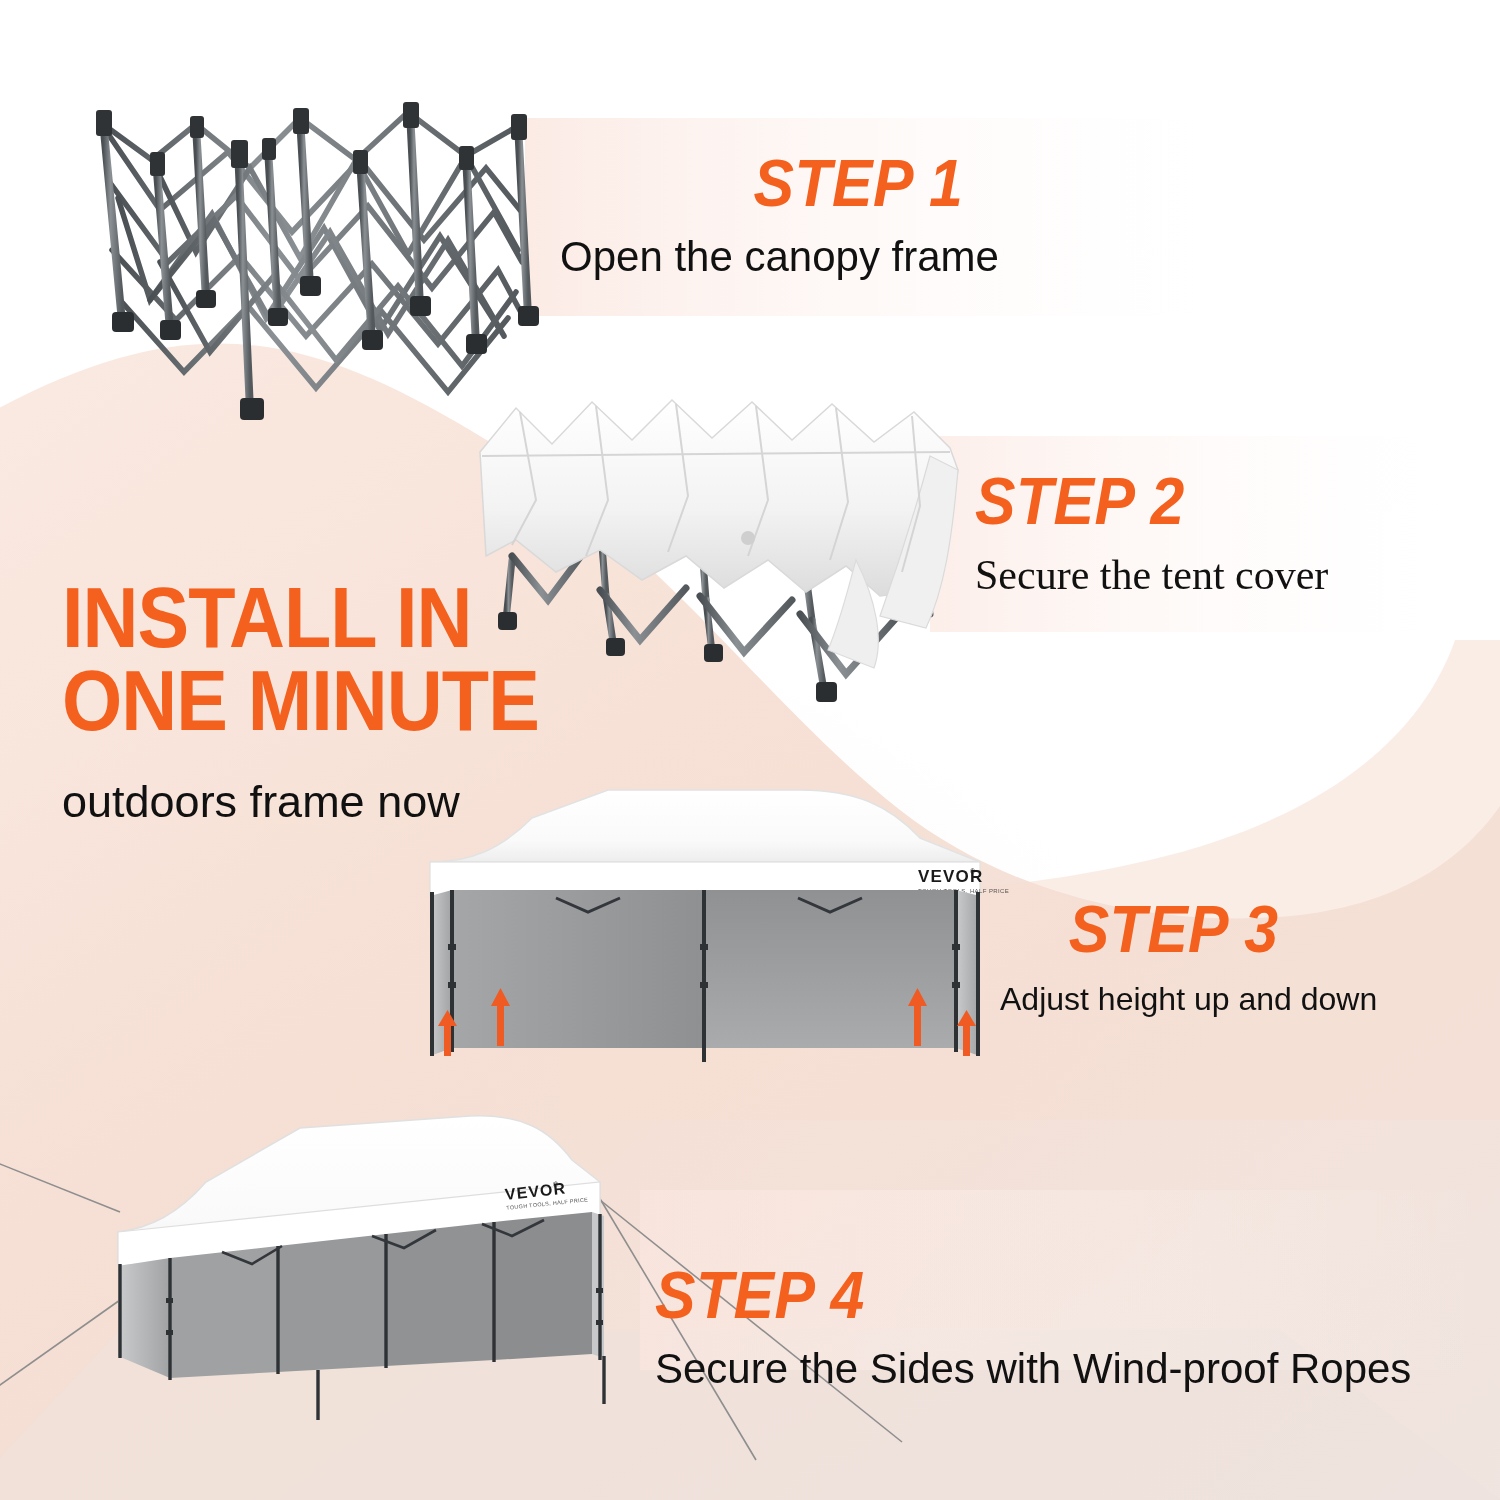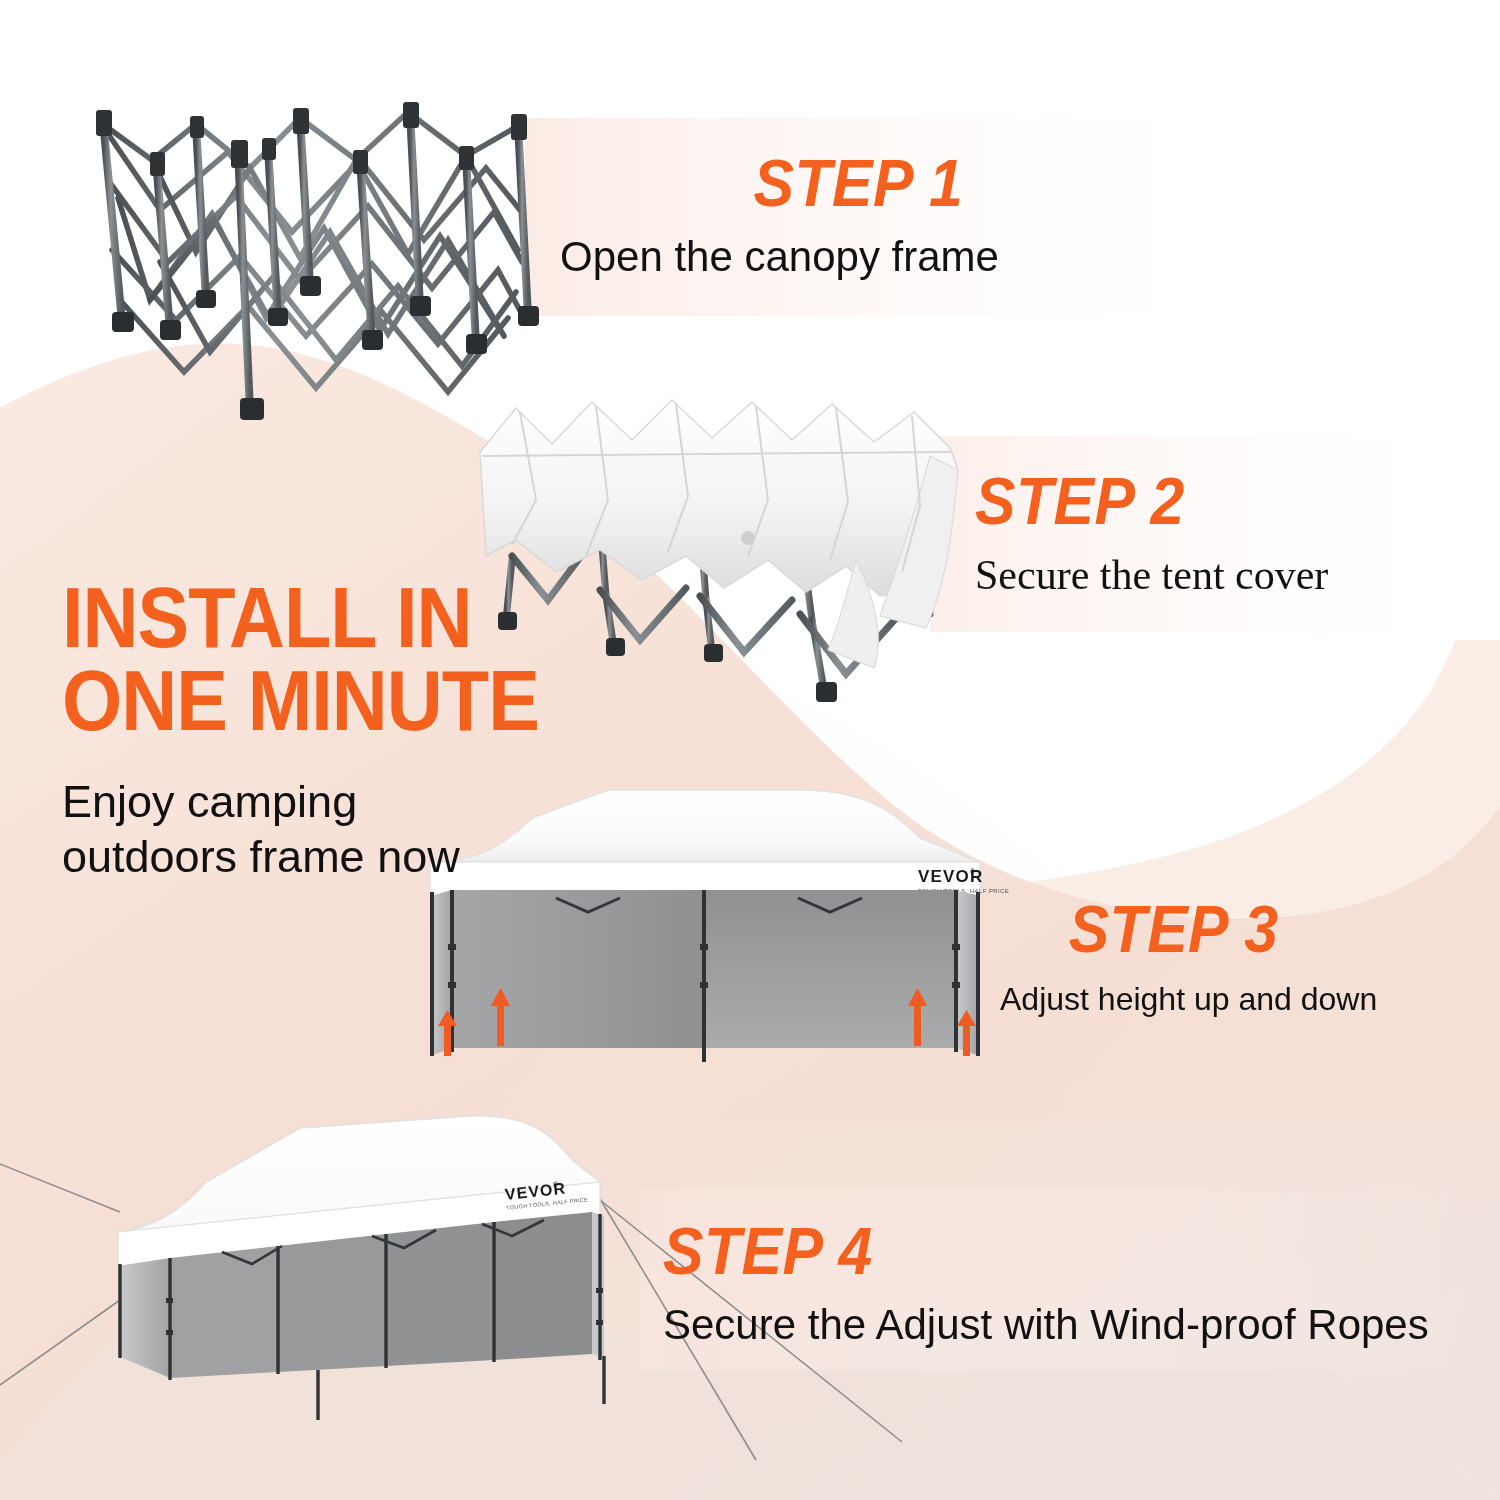--- a/index.html
+++ b/index.html
@@ -38,21 +38,21 @@
   #step1 .step-desc{font-size:42px;margin-top:18px;margin-left:8px;}
 
   #step2{left:975px;top:468px;}
   #step2 .step-title{font-size:66px;}
   #step2 .step-desc{font-size:42px;margin-top:18px;font-family:Liberation Serif, serif;}
 
   #step3{left:1000px;top:896px;text-align:center;}
   #step3 .step-title{font-size:66px;}
   #step3 .step-desc{font-size:32px;margin-top:20px;}
 
-  #step4{left:655px;top:1218px;margin-left:8px;}
+  #step4{left:655px;top:1262px;}
   #step4 .step-title{font-size:66px;}
   #step4 .step-desc{font-size:42px;margin-top:18px;}
 
   
   #headline{position:absolute;left:62px;top:576px;}
   #headline .hl-line{
     color:#F4601E;
     font-weight:bold;
     font-size:86px;
     line-height:0.96;
@@ -367,21 +367,20 @@
       <rect x="166" y="1330" width="7" height="5"></rect>
       <rect x="596" y="1288" width="7" height="5"></rect>
       <rect x="596" y="1320" width="7" height="5"></rect>
     </g>
   </svg>
 
   <div id="headline">
     <div class="hl-line">INSTALL IN</div>
     <div class="hl-line">ONE MINUTE</div>
     <div class="hl-sub">
-      <div>Enjoy camping</div>
       <div>outdoors frame now</div>
     </div>
   </div>
 
   <div class="stepblock" id="step1">
     <div class="step-title">STEP 1</div>
     <div class="step-desc">Open the canopy frame</div>
   </div>
 
   <div class="stepblock" id="step2">
@@ -389,16 +388,16 @@
     <div class="step-desc">Secure the tent cover</div>
   </div>
 
   <div class="stepblock" id="step3">
     <div class="step-title">STEP 3</div>
     <div class="step-desc">Adjust height up and down</div>
   </div>
 
   <div class="stepblock" id="step4">
     <div class="step-title">STEP 4</div>
-    <div class="step-desc">Secure the Adjust with Wind-proof Ropes</div>
+    <div class="step-desc">Secure the Sides with Wind-proof Ropes</div>
   </div>
 
 </div>
 
 </body></html>

